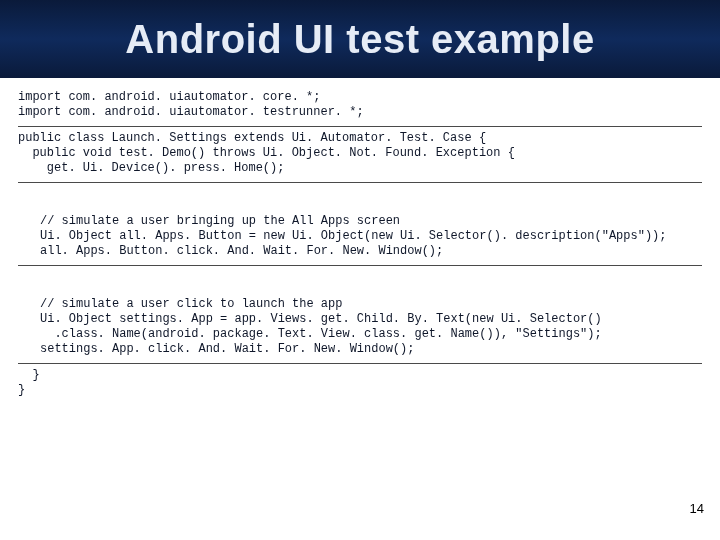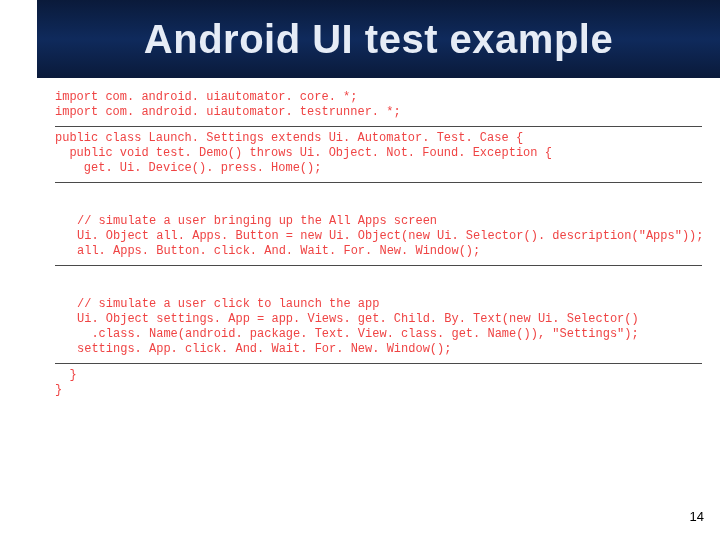--- a/index.html
+++ b/index.html
@@ -9,21 +9,20 @@
     height: 540px;
     background: #fff;
     font-family: Arial, Helvetica, sans-serif;
     overflow: hidden;
   }
   .slide {
     width: 720px;
     height: 540px;
     position: relative;
     box-sizing: border-box;
-    padding-left: 37px;
   }
   .title-band {
     background: linear-gradient(to bottom, #0a1a3a 0%, #0f2a5c 50%, #0a1a3a 100%);
     height: 78px;
     display: flex;
     align-items: center;
     justify-content: center;
   }
   .title-band h1 {
     margin: 0;
@@ -33,38 +32,38 @@
     letter-spacing: 0.5px;
   }
   .code-area {
     padding: 12px 18px 0 18px;
   }
   .code-block {
     font-family: "Courier New", Courier, monospace;
     font-size: 12px;
     line-height: 1.25;
     white-space: pre;
-    color: #ef4444;
+    color: #0f172a;
     border-bottom: 1px solid #4a4a4a;
     padding: 4px 0 6px 0;
   }
   .code-block:first-child {
     padding-top: 0;
   }
   .code-block:last-of-type {
     border-bottom: none;
   }
   .indent {
     padding-left: 22px;
     margin-top: 27px;
   }
   .page-num {
     position: absolute;
     right: 16px;
-    bottom: 16px;
+    bottom: 24px;
     font-size: 13px;
     color: #000;
   }
 </style>
 </head>
 <body>
 
 <div class="slide">
 
   <div class="title-band">

